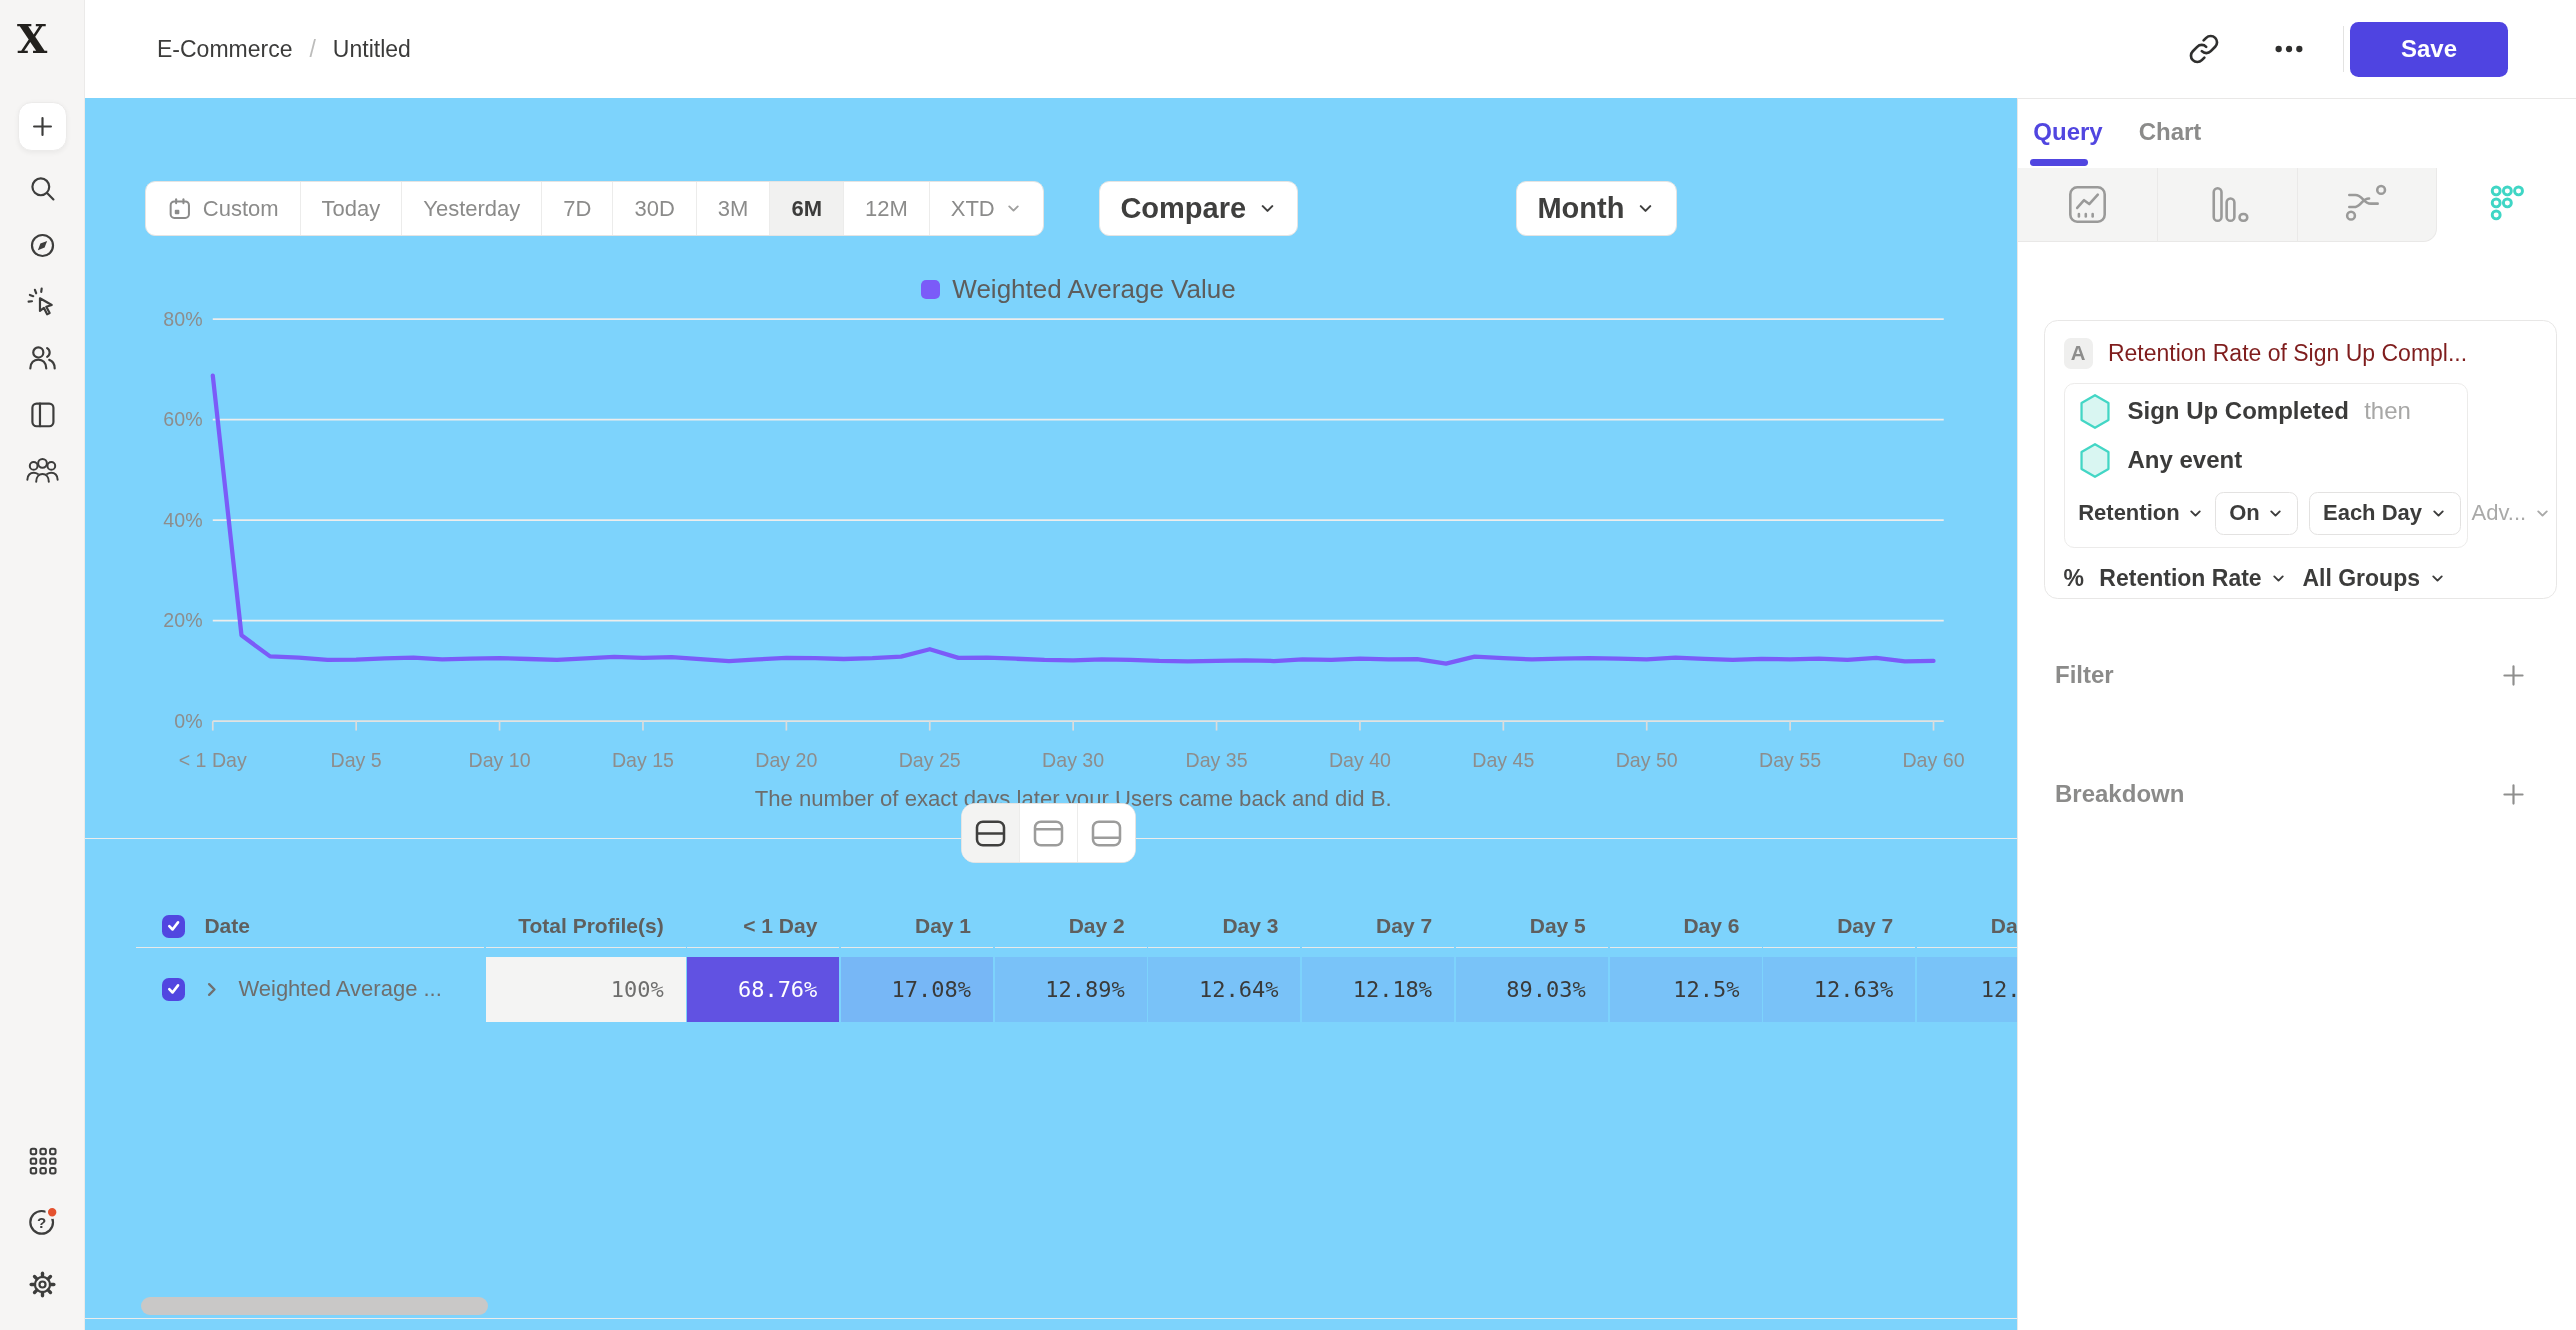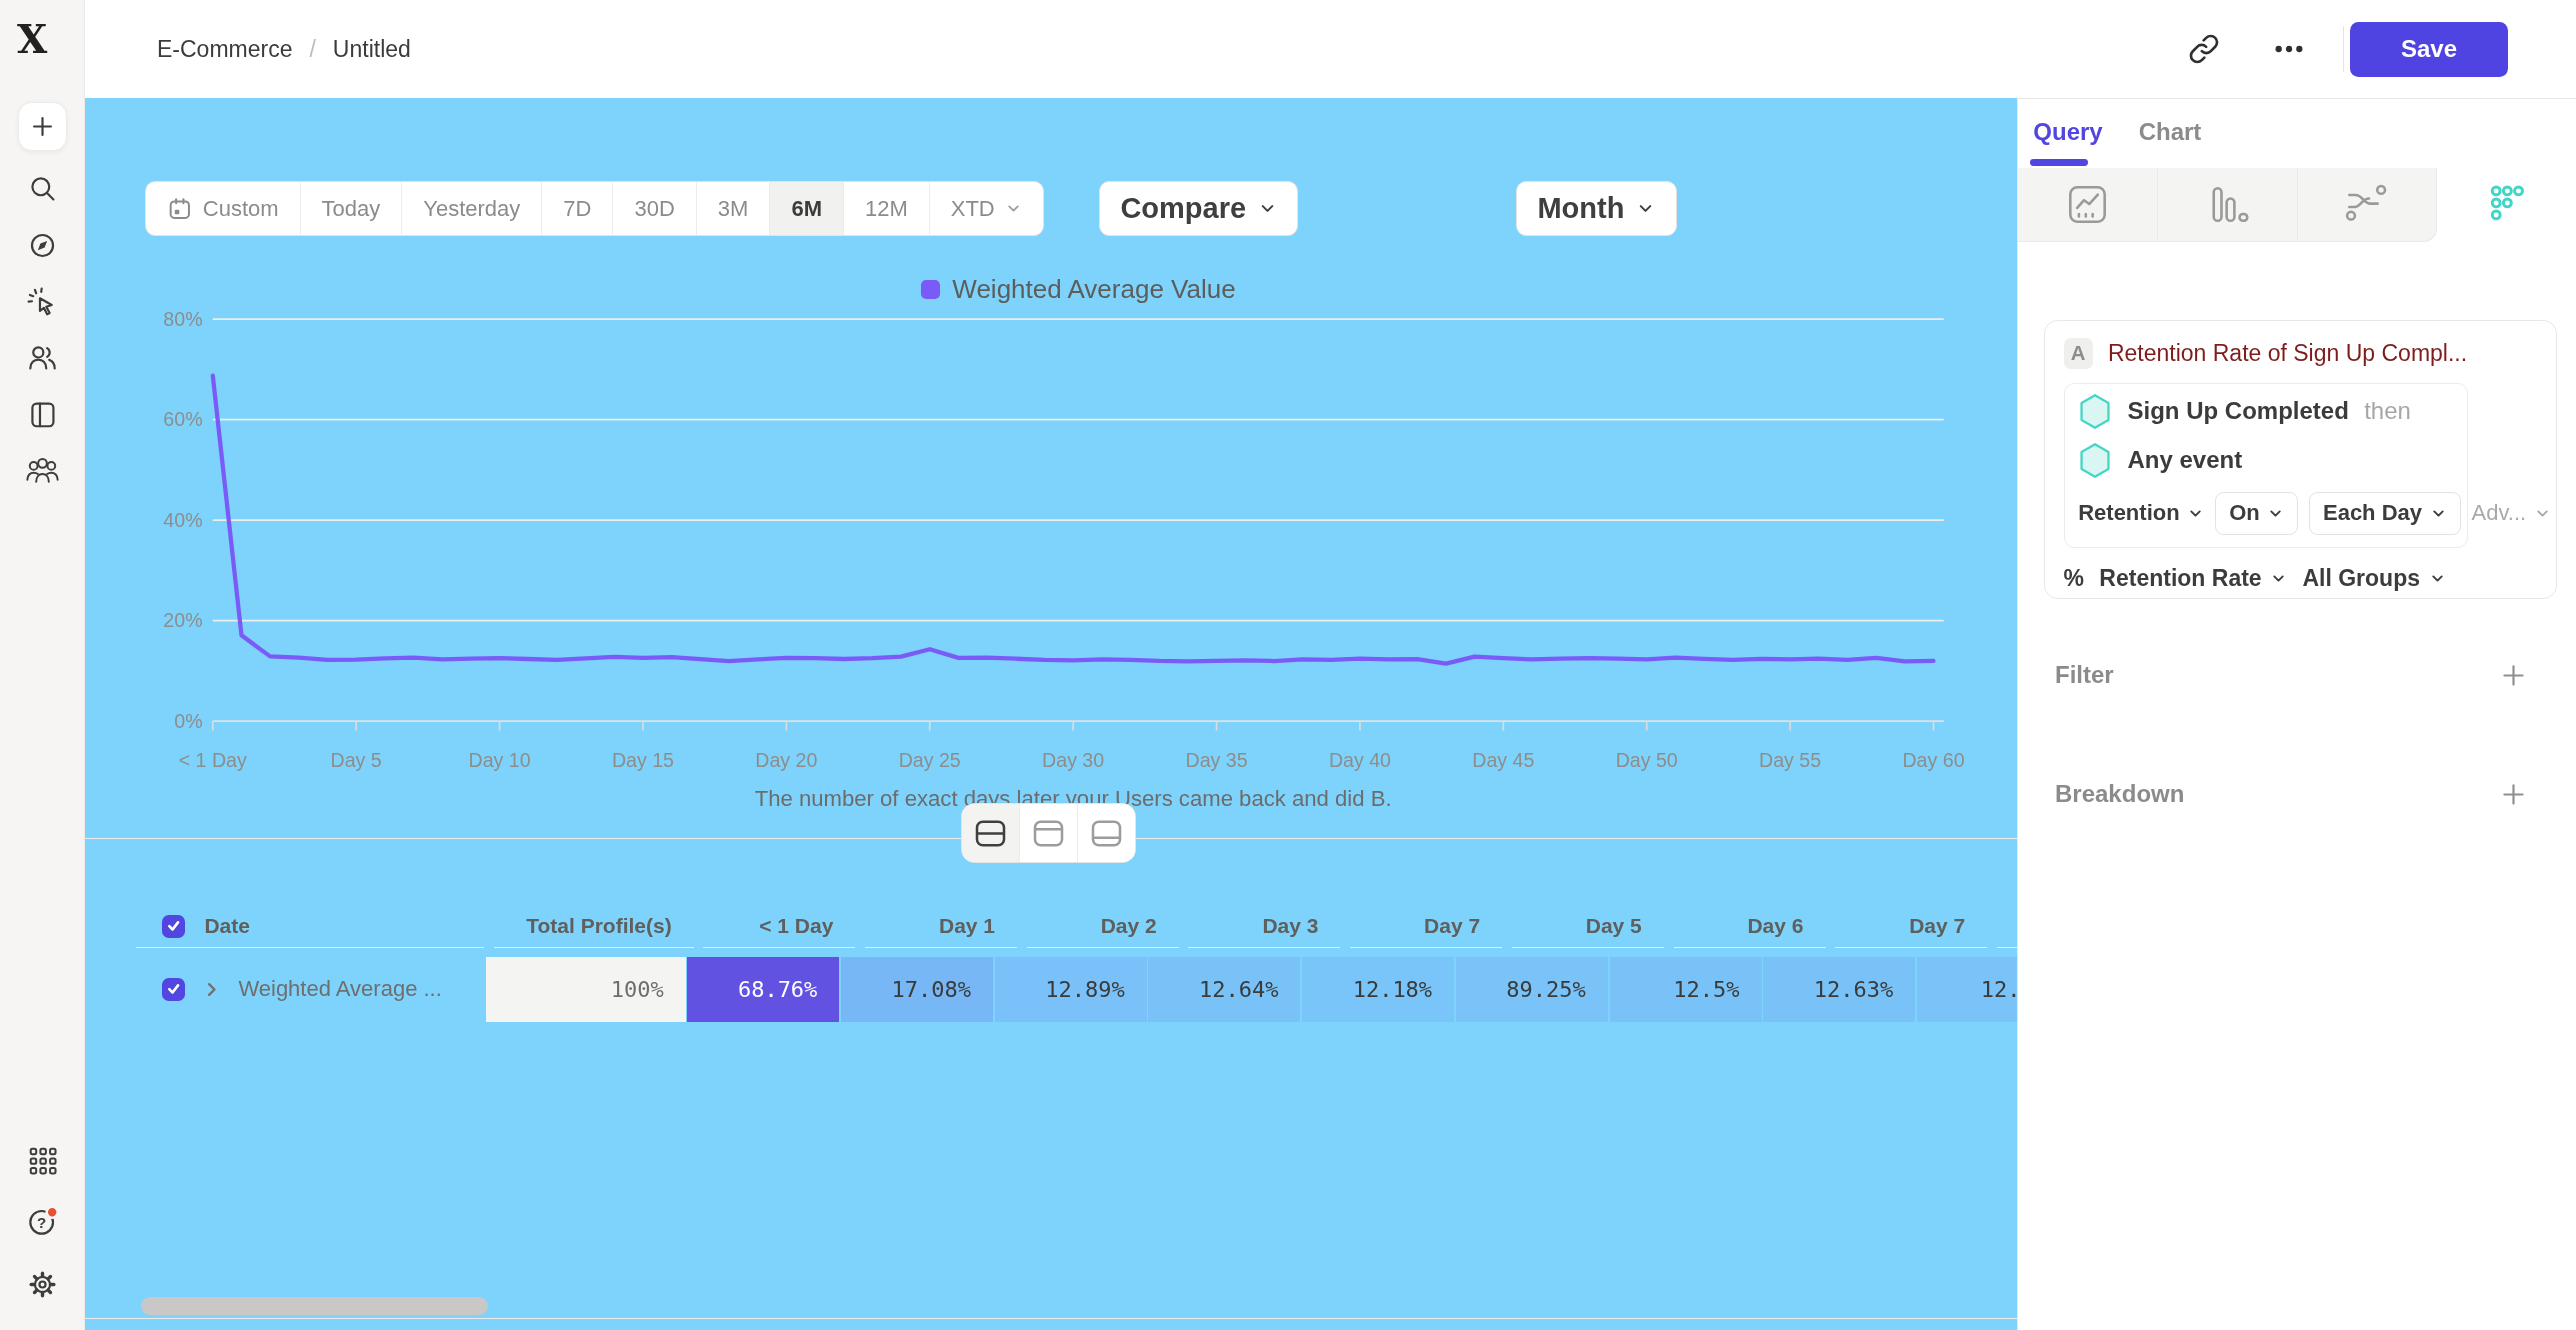--- a/index.html
+++ b/index.html
@@ -52,21 +52,21 @@
 
   .hdivider { left:0; top:740px; width:1932px; height:0.9px; background:#ececeb; }
   .toggle { left:876px; top:705px; width:175px; height:60px; background:#fff; border:0.9px solid #e5e4e3;
             border-radius:13.6px; display:flex; z-index:2; overflow:hidden; }
   .tg { flex:1; display:flex; align-items:center; justify-content:center; border-right:0.9px solid #ececeb; background:#fff; }
   .tg:last-child { border-right:none; }
   .tg.sel { background:#f3f3f2; }
 
   
   .rtable { left:51px; top:807px; width:2044px; }
-  .thead { display:flex; height:43px;gap:8px; }
+  .thead { display:flex; height:43px; }
   .th { display:flex; align-items:center; justify-content:flex-end; padding-right:22px; font-size:21px;
         font-weight:600; color:#5f5f5e; border-bottom:1.7px solid #e9e9e8; margin-left:1.7px; white-space:nowrap; overflow:hidden; }
   .th.first { justify-content:flex-start; padding-left:26.4px; gap:19px; margin-left:0; }
   .trow { display:flex; height:65px; margin-top:8.5px; }
   .td { display:flex; align-items:center; justify-content:flex-end; padding-right:22px; margin-left:1.7px;
         font-family:"DejaVu Sans Mono",monospace; font-size:22px; color:#3a3a39; white-space:nowrap; overflow:hidden; }
   .td.first { justify-content:flex-start; padding-left:26.4px; gap:17px; margin-left:0;
               font-family:"Liberation Sans",sans-serif; color:#6e6e6d; }
   .td.gray { background:#f4f4f3; color:#6e6e6d; }
   .td.solid { background:#6152e2; color:#fff; }
@@ -437,21 +437,21 @@
           <div class="td" style="width: 152px; background: rgba(97, 82, 226, 0.133);">
             <span>12.89%</span>
           </div>
           <div class="td" style="width: 152px; background: rgba(97, 82, 226, 0.13);">
             <span>12.64%</span>
           </div>
           <div class="td" style="width: 152px; background: rgba(97, 82, 226, 0.118);">
             <span>12.18%</span>
           </div>
           <div class="td" style="width: 152px; background: rgba(97, 82, 226, 0.12);">
-            <span>89.25%</span>
+            <span>89.03%</span>
           </div>
           <div class="td" style="width: 152px; background: rgba(97, 82, 226, 0.125);">
             <span>12.5%</span>
           </div>
           <div class="td" style="width: 152px; background: rgba(97, 82, 226, 0.13);">
             <span>12.63%</span>
           </div>
           <div class="td" style="width: 152px; background: rgba(97, 82, 226, 0.12);">
             <span>12.4%</span>
           </div>

